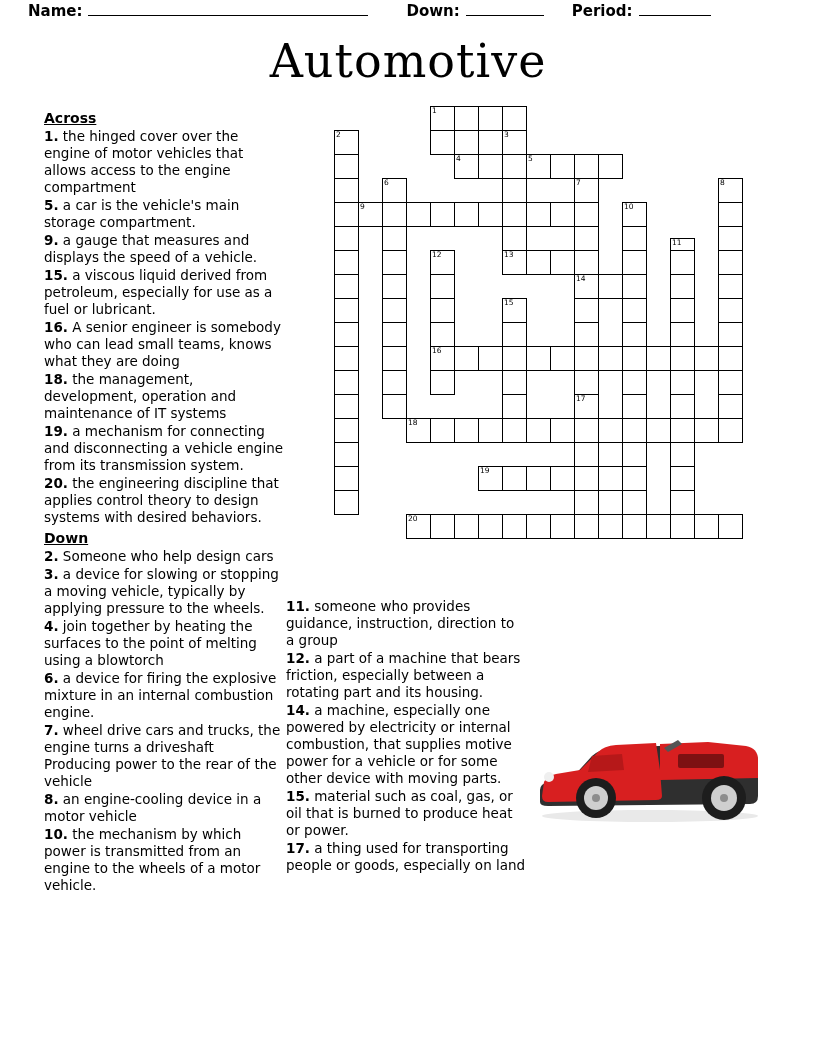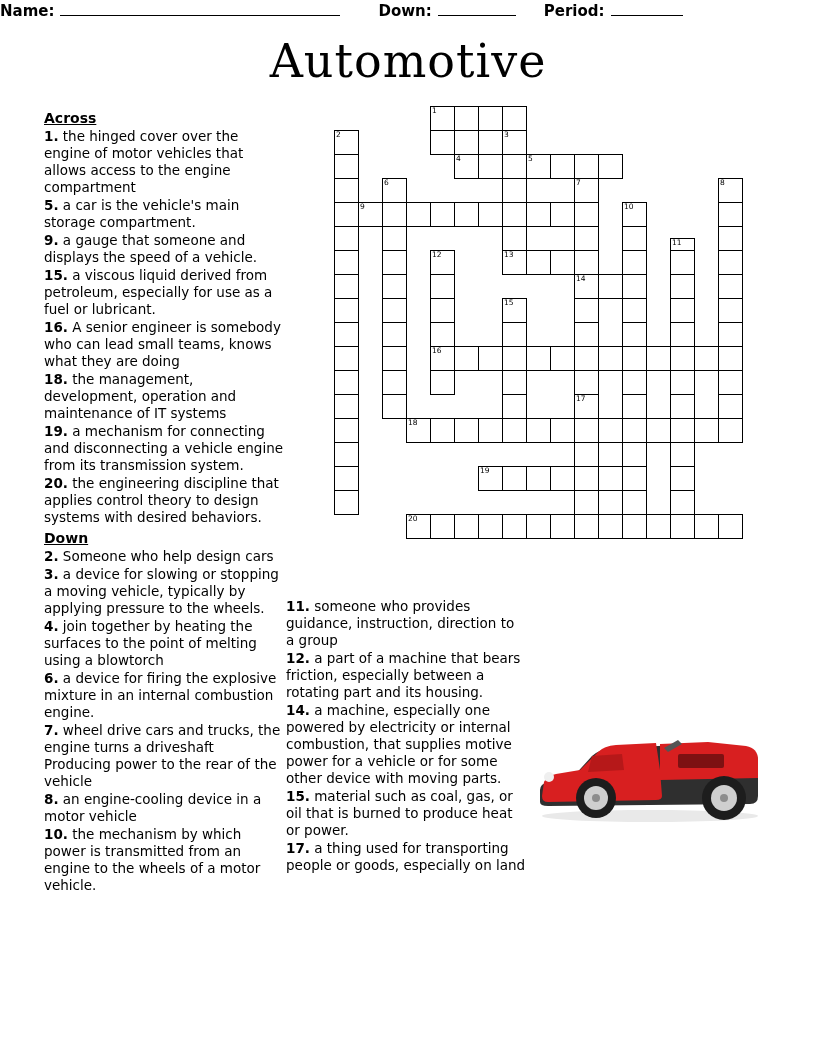--- a/index.html
+++ b/index.html
@@ -21,21 +21,21 @@
     position: absolute;
     top: 2px;
     left: 0;
     width: 816px;
     height: 22px;
     display: flex;
     align-items: baseline;
     font-size: 15px;
     font-weight: bold;
   }
-  .hdr-name { }
+  .hdr-name { margin-left: 28px; }
   .hdr-rule {
     display: inline-block;
     border-bottom: 1.5px solid #000;
     margin: 0 4px 0 6px;
     height: 13px;
   }
   .rule-name { width: 280px; }
   .rule-date { width: 78px; }
   .rule-period { width: 72px; }
   .hdr-date { margin-left: 34px; }
@@ -121,21 +121,21 @@
   <span class="hdr-rule rule-period"></span>
 </div>
 
 <div class="puzzle-title">Automotive</div>
 
 <div class="clue-col" id="col-left">
   <div class="section-head">Across</div>
   <div id="across-list">
       <p class="clue"><b>1.</b><span> the hinged cover over the engine of motor vehicles that allows access to the engine compartment</span></p>
       <p class="clue"><b>5.</b><span> a car is the vehicle's main storage compartment.</span></p>
-      <p class="clue"><b>9.</b><span> a gauge that someone and displays the speed of a vehicle.</span></p>
+      <p class="clue"><b>9.</b><span> a gauge that measures and displays the speed of a vehicle.</span></p>
       <p class="clue"><b>15.</b><span> a viscous liquid derived from petroleum, especially for use as a fuel or lubricant.</span></p>
       <p class="clue"><b>16.</b><span> A senior engineer is somebody who can lead small teams, knows what they are doing</span></p>
       <p class="clue"><b>18.</b><span> the management, development, operation and maintenance of IT systems</span></p>
       <p class="clue"><b>19.</b><span> a mechanism for connecting and disconnecting a vehicle engine from its transmission system.</span></p>
       <p class="clue"><b>20.</b><span> the engineering discipline that applies control theory to design systems with desired behaviors.</span></p>
     </div>
   <div class="section-head down">Down</div>
   <div id="down-left-list">
       <p class="clue"><b>2.</b><span> Someone who help design cars</span></p>
       <p class="clue"><b>3.</b><span> a device for slowing or stopping a moving vehicle, typically by applying pressure to the wheels.</span></p>

